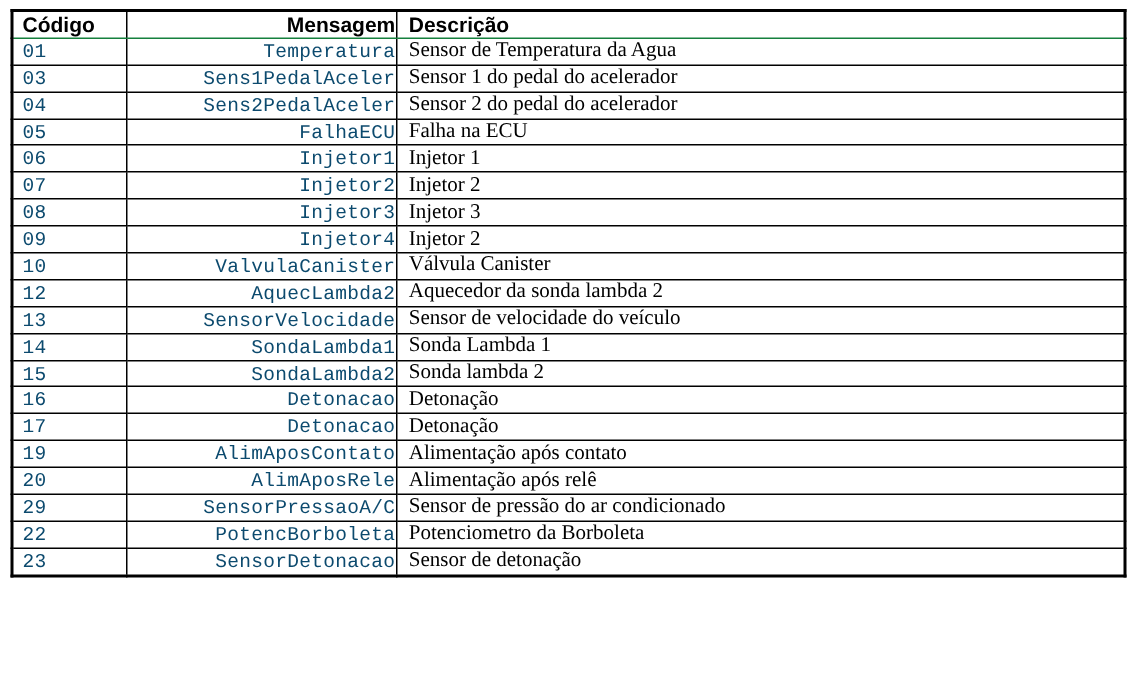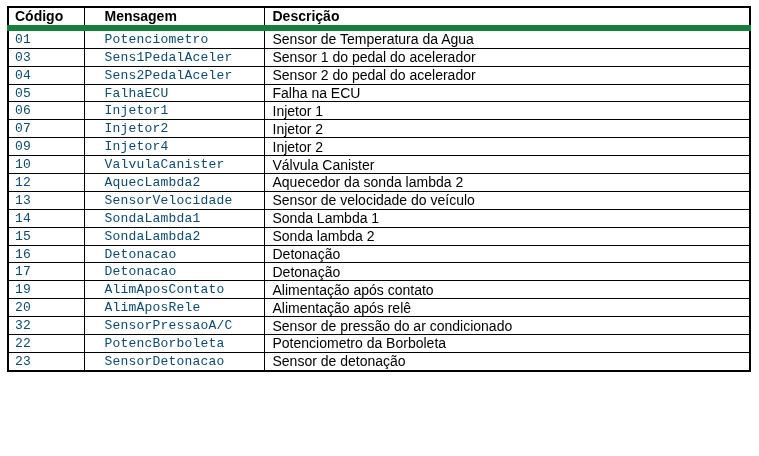--- a/index.html
+++ b/index.html
@@ -34,37 +34,37 @@
   th, td {
     border: 1px solid #000000;
     height: 16.9px;
     padding: 0;
     vertical-align: middle;
     overflow: hidden;
     white-space: nowrap;
     text-align: left;
   }
   thead th {
-    border-bottom: 6px solid #15803d;
+    border-bottom: 1px solid #15803d;
     font-family: "Liberation Sans", sans-serif;
     font-size: 14px;
     font-weight: bold;
     background: #ffffff;
   }
   th.col-codigo, td.col-codigo { padding-left: 6px; }
-  th.col-mensagem, td.col-mensagem { padding-left: 20px; }
+  th.col-mensagem, td.col-mensagem { padding-left: 20px; text-align: right; }
   th.col-descricao, td.col-descricao { padding-left: 8px; }
   td.col-codigo, td.col-mensagem {
     font-family: "Liberation Mono", monospace;
     font-size: 13px;
     color: #0c4a6e;
     letter-spacing: 0.2px;
   }
   td.col-descricao {
-    font-family: Liberation Sans, sans-serif;
+    font-family: Liberation Serif, serif;
     font-size: 14px;
     color: #000000;
   }
 </style>
 </head>
 <body>
 
 <div class="page">
   <table class="fault-table">
     <colgroup>
@@ -75,21 +75,21 @@
     <thead>
       <tr>
         <th class="col-codigo">Código</th>
         <th class="col-mensagem">Mensagem</th>
         <th class="col-descricao">Descrição</th>
       </tr>
     </thead>
     <tbody>
         <tr>
           <td class="col-codigo">01</td>
-          <td class="col-mensagem">Potenciometro</td>
+          <td class="col-mensagem">Temperatura</td>
           <td class="col-descricao">Sensor de Temperatura da Agua</td>
         </tr>
         <tr>
           <td class="col-codigo">03</td>
           <td class="col-mensagem">Sens1PedalAceler</td>
           <td class="col-descricao">Sensor 1 do pedal do acelerador</td>
         </tr>
         <tr>
           <td class="col-codigo">04</td>
           <td class="col-mensagem">Sens2PedalAceler</td>
@@ -102,20 +102,25 @@
         </tr>
         <tr>
           <td class="col-codigo">06</td>
           <td class="col-mensagem">Injetor1</td>
           <td class="col-descricao">Injetor 1</td>
         </tr>
         <tr>
           <td class="col-codigo">07</td>
           <td class="col-mensagem">Injetor2</td>
           <td class="col-descricao">Injetor 2</td>
+        </tr>
+        <tr>
+          <td class="col-codigo">08</td>
+          <td class="col-mensagem">Injetor3</td>
+          <td class="col-descricao">Injetor 3</td>
         </tr>
         <tr>
           <td class="col-codigo">09</td>
           <td class="col-mensagem">Injetor4</td>
           <td class="col-descricao">Injetor 2</td>
         </tr>
         <tr>
           <td class="col-codigo">10</td>
           <td class="col-mensagem">ValvulaCanister</td>
           <td class="col-descricao">Válvula Canister</td>
@@ -154,21 +159,21 @@
           <td class="col-codigo">19</td>
           <td class="col-mensagem">AlimAposContato</td>
           <td class="col-descricao">Alimentação após contato</td>
         </tr>
         <tr>
           <td class="col-codigo">20</td>
           <td class="col-mensagem">AlimAposRele</td>
           <td class="col-descricao">Alimentação após relê</td>
         </tr>
         <tr>
-          <td class="col-codigo">32</td>
+          <td class="col-codigo">29</td>
           <td class="col-mensagem">SensorPressaoA/C</td>
           <td class="col-descricao">Sensor de pressão do ar condicionado</td>
         </tr>
         <tr>
           <td class="col-codigo">22</td>
           <td class="col-mensagem">PotencBorboleta</td>
           <td class="col-descricao">Potenciometro da Borboleta</td>
         </tr>
         <tr>
           <td class="col-codigo">23</td>

